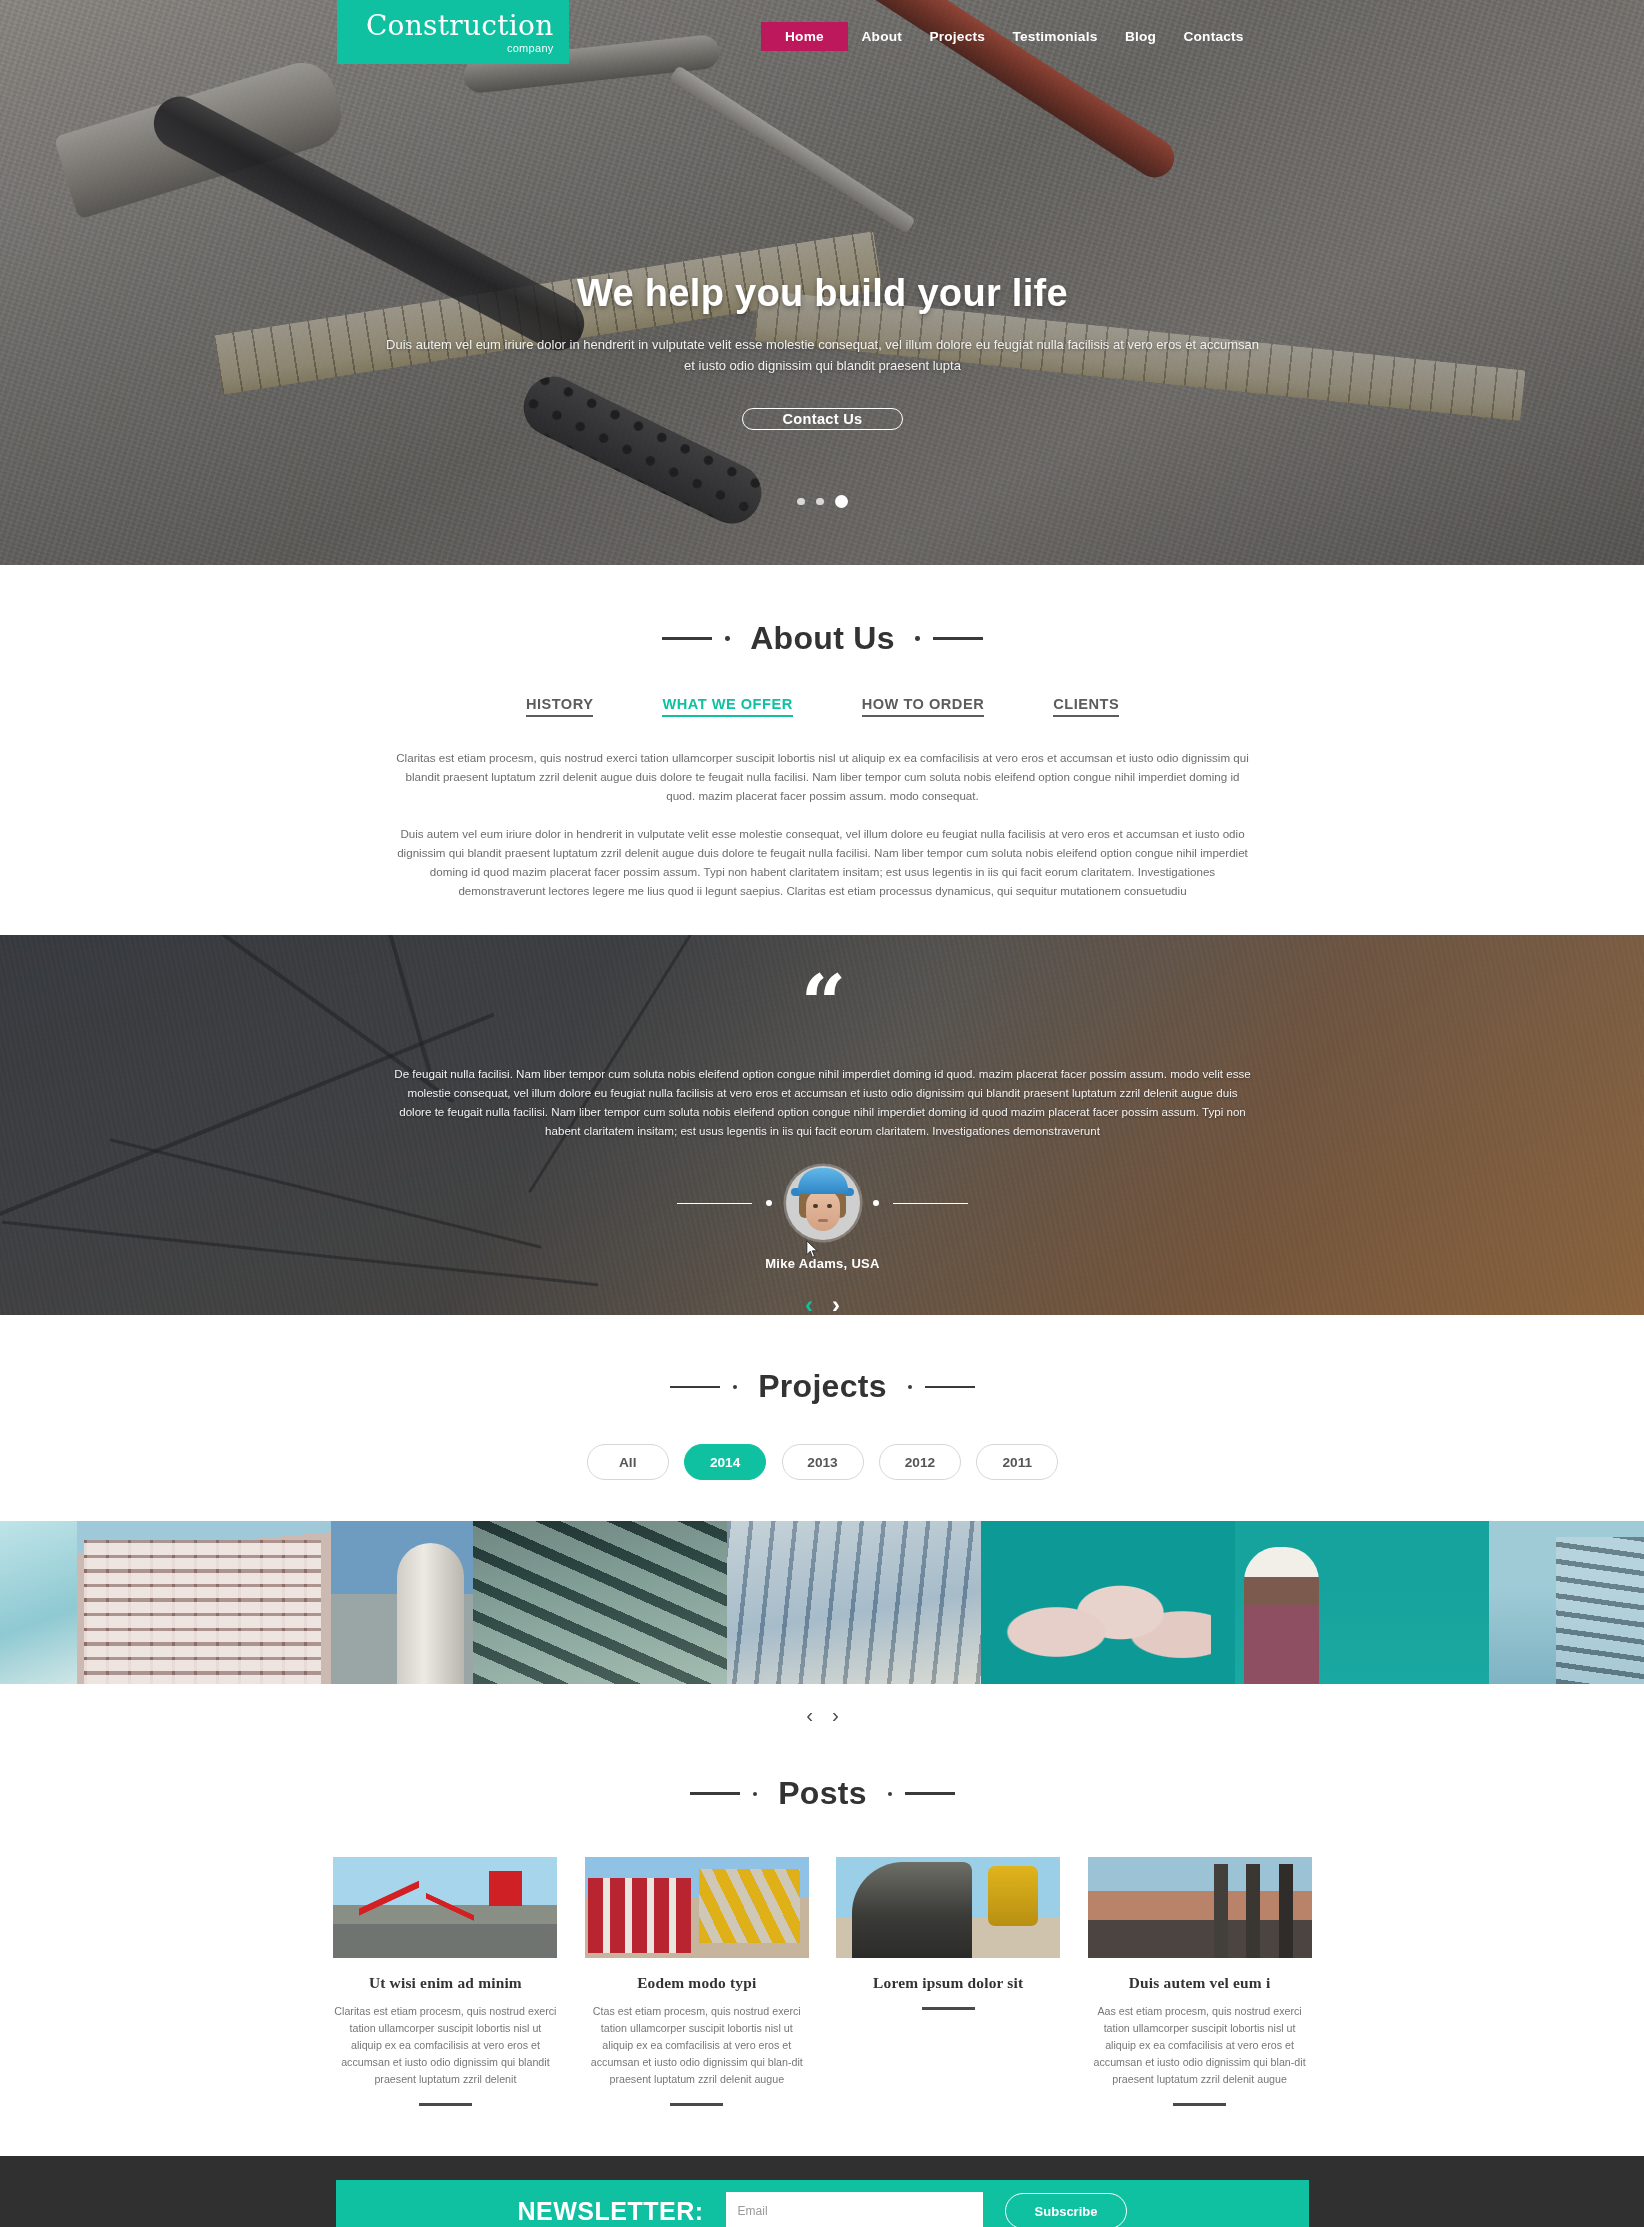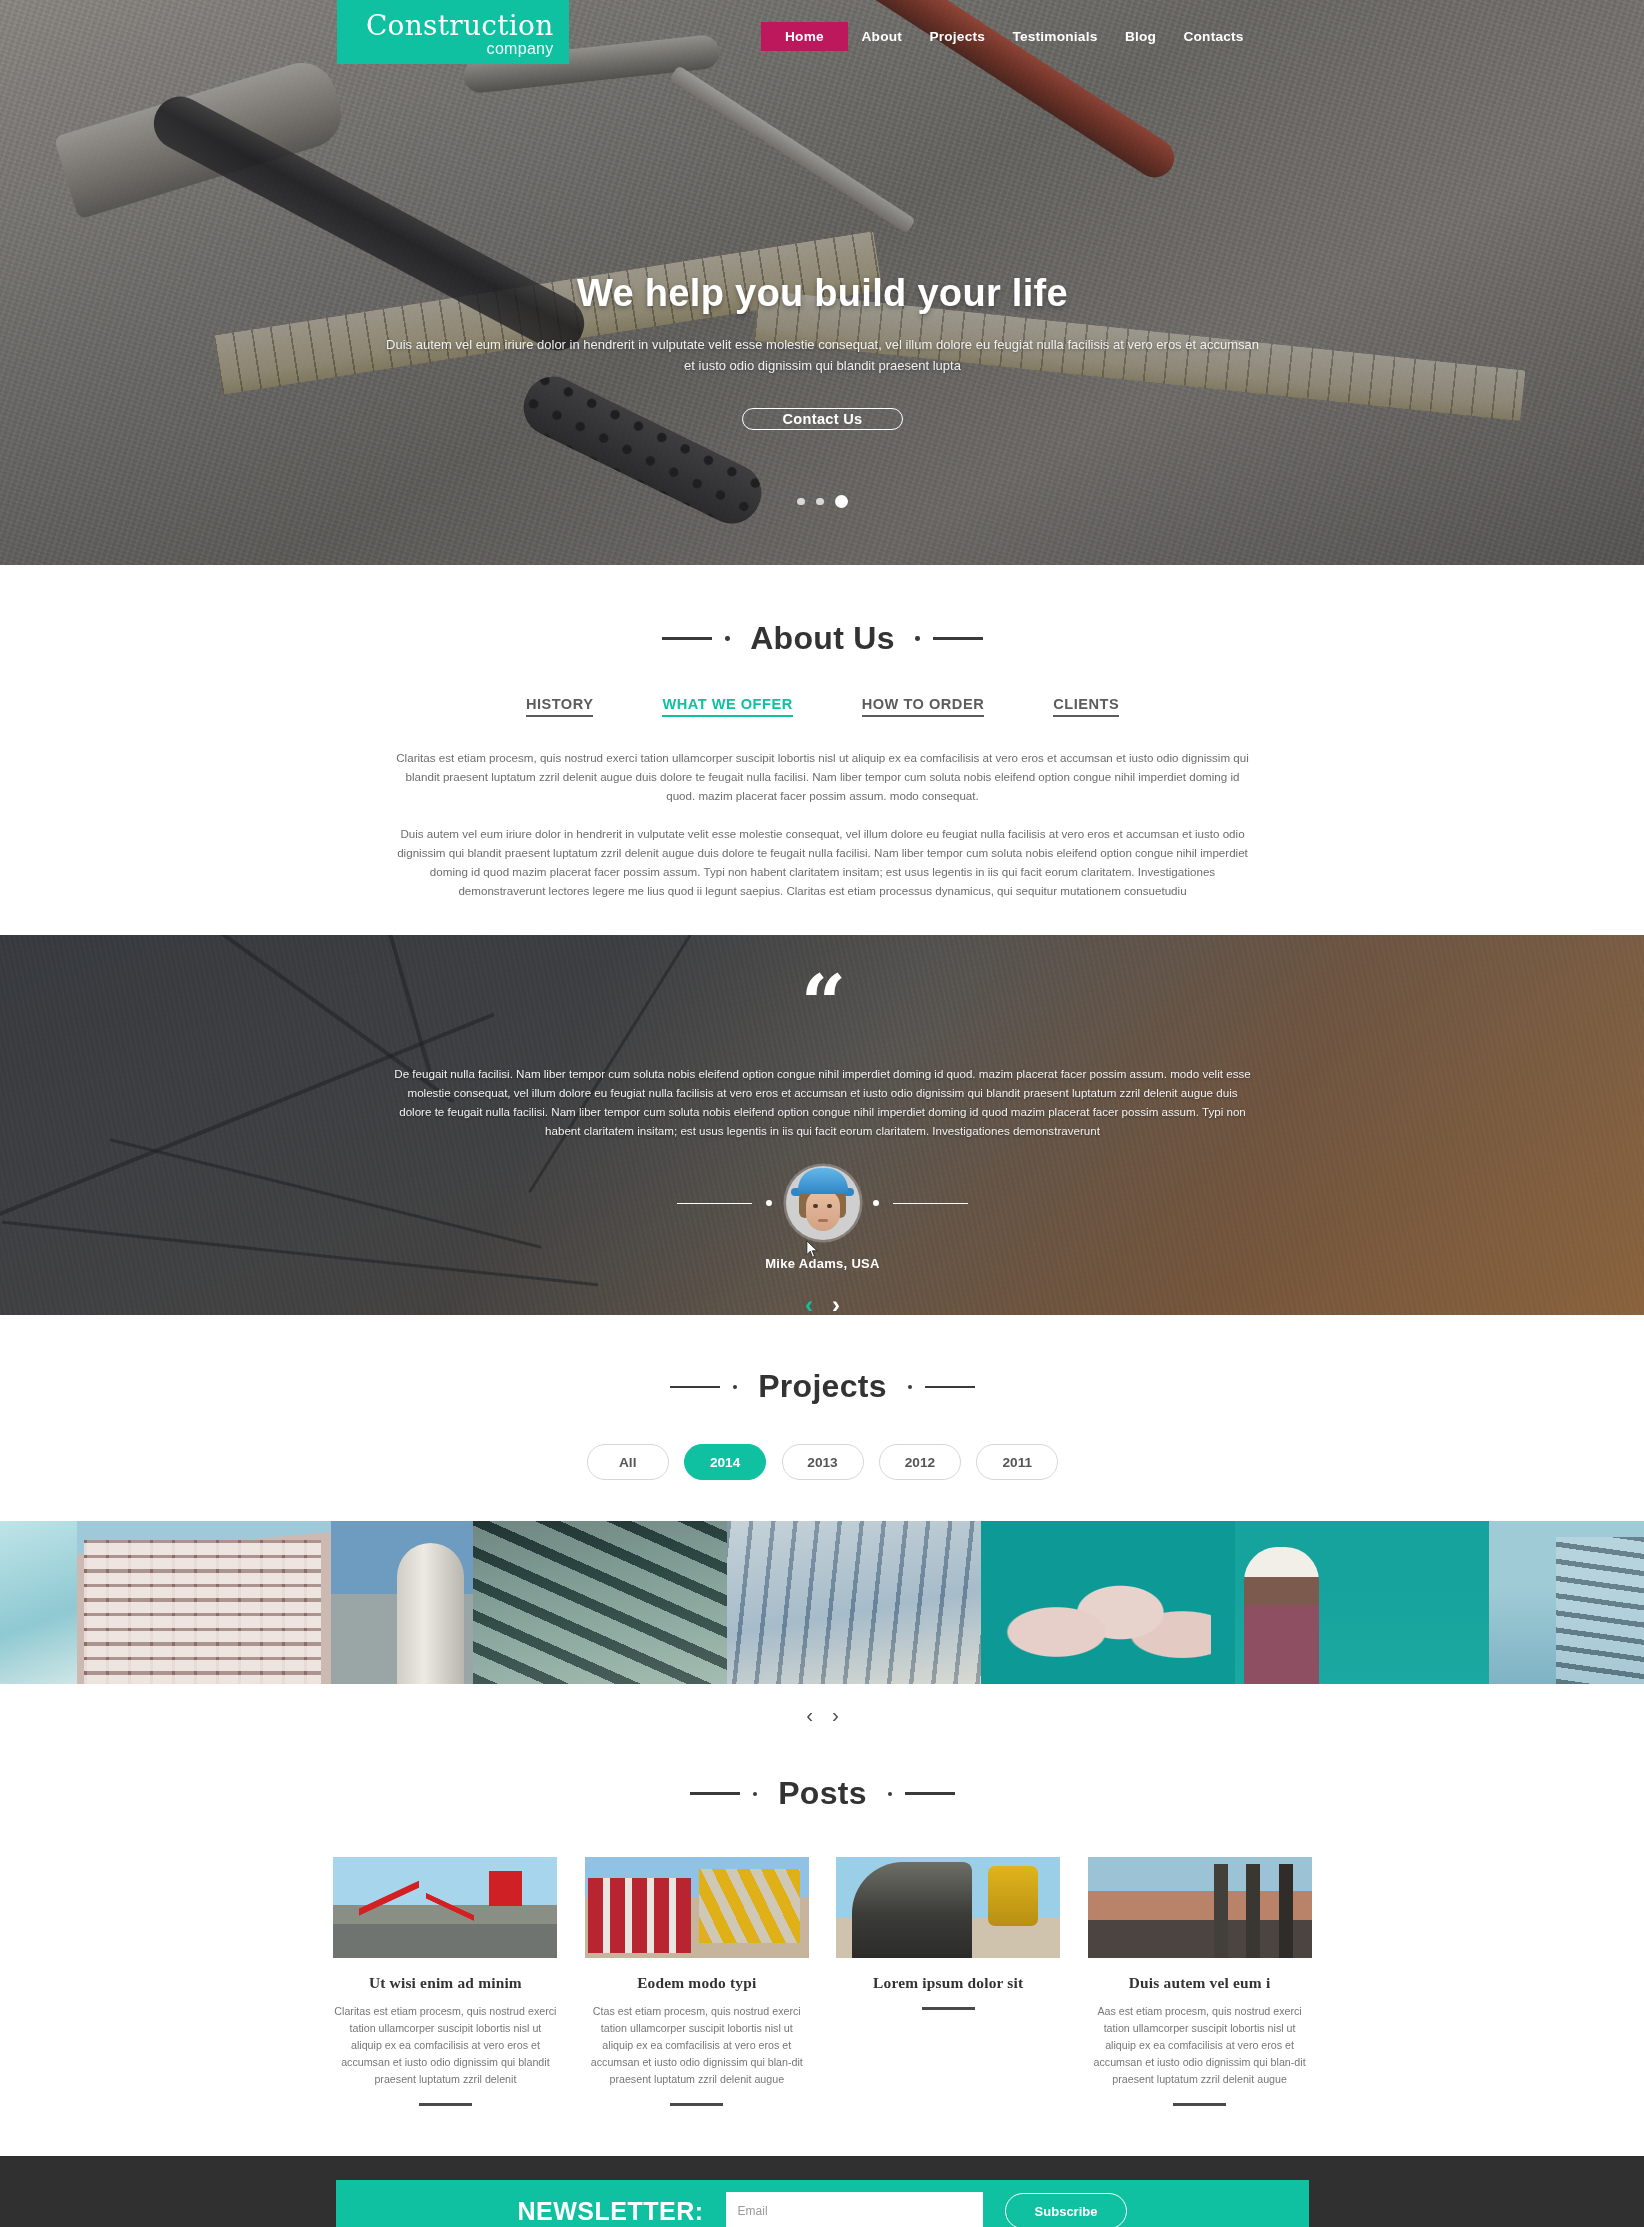--- a/index.html
+++ b/index.html
@@ -108,21 +108,21 @@
     font-family: "DejaVu Serif", serif;
     color: #ffffff;
     font-size: 28px;
     letter-spacing: 0.3px;
     line-height: 33px;
     white-space: nowrap;
   }
   .logo-sub {
     display: block;
     color: #ffffff;
-    font-size: 16px;
+    font-size: 11px;
     line-height: 13.7px;
     letter-spacing: 0.3px;
     opacity: .95;
   }
   .nav {
     position: absolute; left: 761px; top: 22px;
     display: flex; align-items: center;
   }
   .nav-item {
     color: #ffffff;

